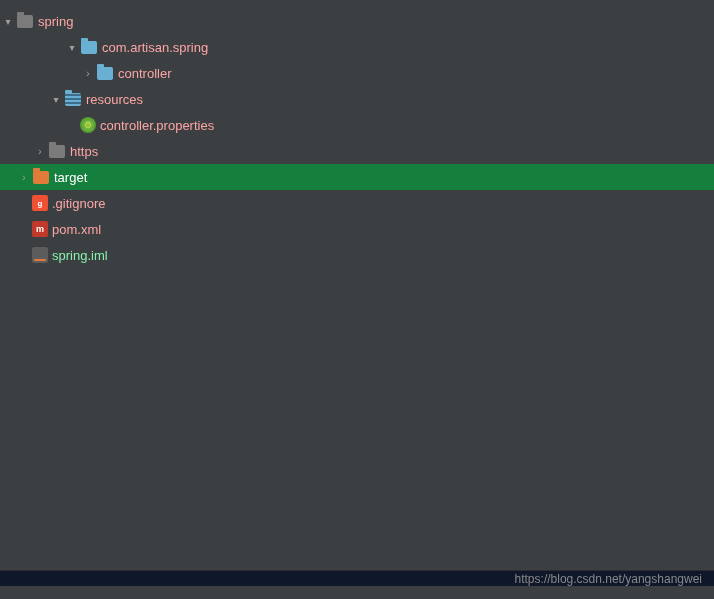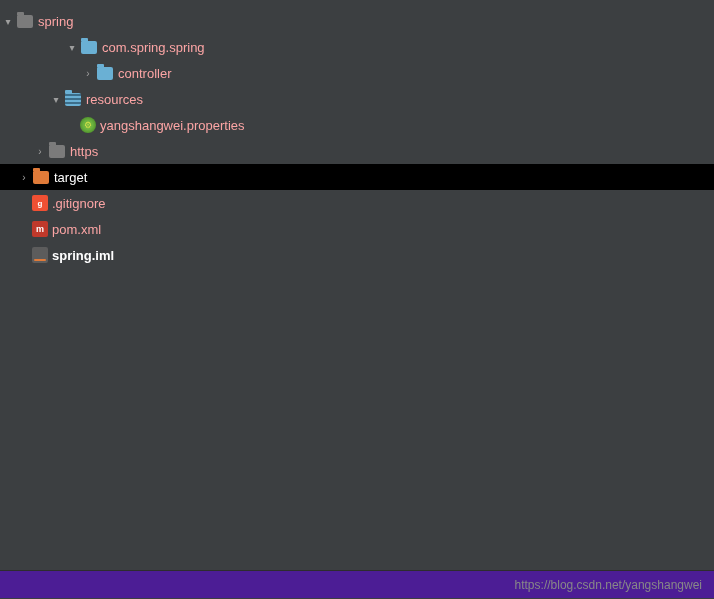--- a/index.html
+++ b/index.html
@@ -21,21 +21,21 @@
     .tree-item {
       display: flex;
       align-items: center;
       height: 26px;
       padding-right: 8px;
       cursor: pointer;
       white-space: nowrap;
       user-select: none;
     }
     .tree-item.selected {
-      background-color: #000000;
+      background-color: #15803d;
       color: #ffffff;
     }
     .tree-item.selected .item-label {
       color: #ffffff;
     }
     .indent {
       display: inline-block;
       width: 16px;
       flex-shrink: 0;
     }
@@ -132,21 +132,21 @@
       left: 0;
       width: 7px;
       height: 3px;
       background-color: #6ab0d4;
       border-radius: 1px 1px 0 0;
     }
     .item-label {
       color: #fca5a5;
       font-size: 13px;
     }
-    .item-label.green { color: #ffffff; font-weight: bold; }
+    .item-label.green { color: #86efac; }
 
     
     .spring-icon {
       width: 16px;
       height: 16px;
       background: radial-gradient(circle, #6cb33f 40%, #3a7a1e 100%);
       border-radius: 50%;
       display: flex;
       align-items: center;
       justify-content: center;
@@ -229,22 +229,22 @@
       position: absolute;
       bottom: 2px;
       left: 2px;
       right: 2px;
       height: 2px;
       background: #e07b39;
       border-radius: 1px;
     }
 
     .status-bar {
-      height: 28px;
-      background-color: #4c1d95;
+      height: 16px;
+      background-color: #0f172a;
       border-top: 1px solid #2d2d2d;
       display: flex;
       align-items: center;
       justify-content: flex-end;
       padding-right: 12px;
       font-size: 12px;
       color: #888888;
     }
   </style>
 </head>
@@ -265,21 +265,21 @@
 
   <div class="tree-item">
     <span class="indent"></span>
     <span class="indent"></span>
     <span class="indent"></span>
     <span class="indent"></span>
     <span class="chevron expanded"></span>
     <span class="folder-icon">
         <div class="folder-blue"></div>
       </span>
-    <span class="item-label">com.spring.spring</span>
+    <span class="item-label">com.artisan.spring</span>
   </div>
 
   <div class="tree-item">
     <span class="indent"></span>
     <span class="indent"></span>
     <span class="indent"></span>
     <span class="indent"></span>
     <span class="indent"></span>
     <span class="chevron collapsed"></span>
     <span class="folder-icon">
@@ -300,21 +300,21 @@
     <span class="item-label">resources</span>
   </div>
 
   <div class="tree-item">
     <span class="indent"></span>
     <span class="indent"></span>
     <span class="indent"></span>
     <span class="indent"></span>
     <span class="chevron spacer"></span>
     <span class="props-icon"></span>
-    <span class="item-label">yangshangwei.properties</span>
+    <span class="item-label">controller.properties</span>
   </div>
 
   <div class="tree-item">
     <span class="indent"></span>
     <span class="indent"></span>
     <span class="chevron collapsed"></span>
     <span class="folder-icon">
         <div class="folder-plain"></div>
       </span>
     <span class="item-label">https</span>

